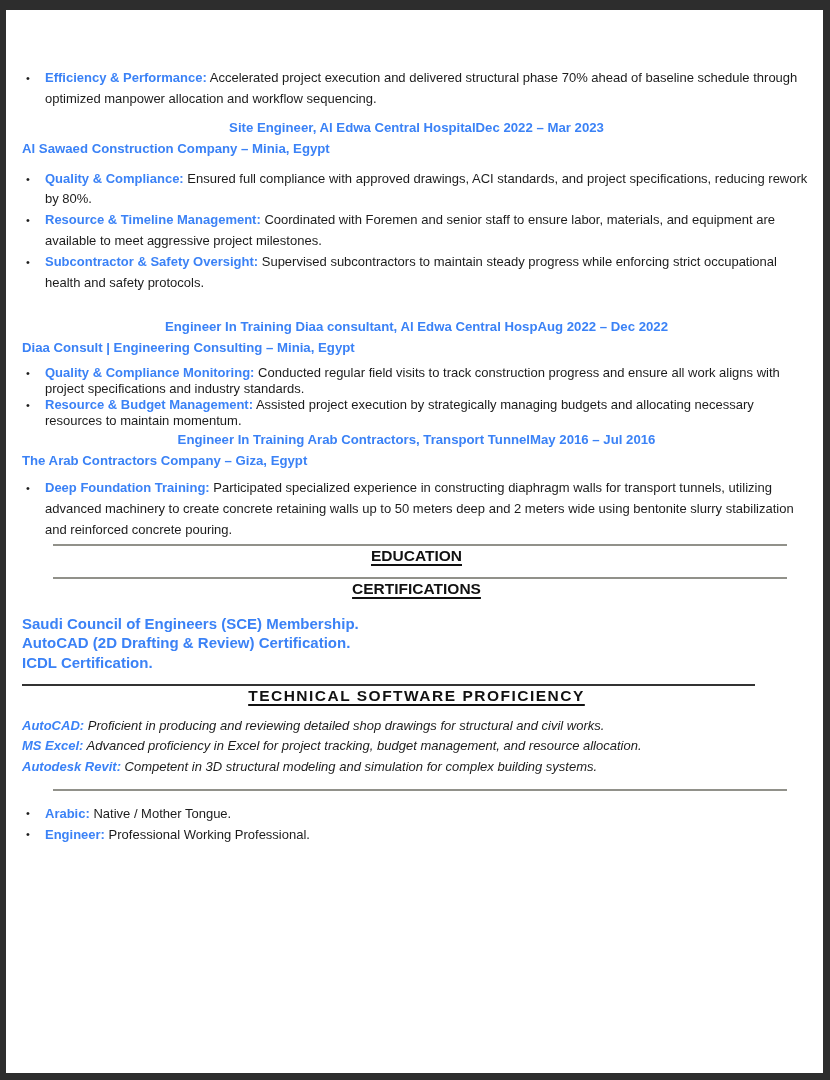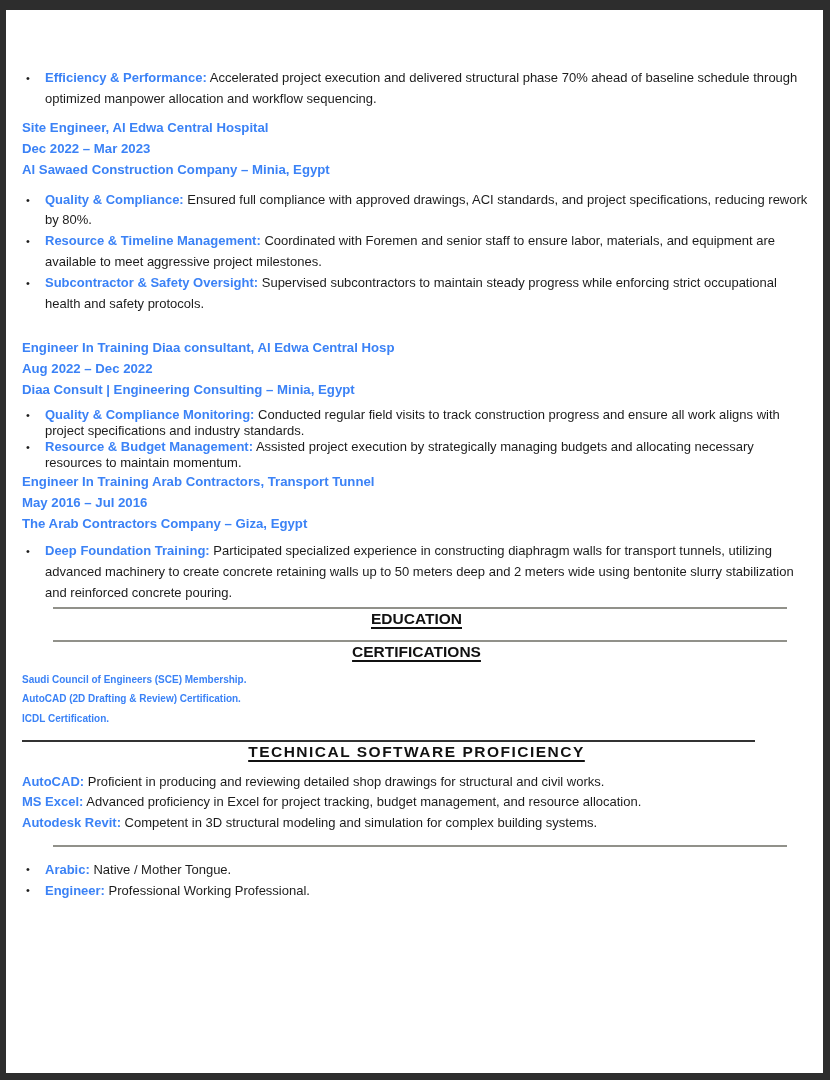--- a/index.html
+++ b/index.html
@@ -22,21 +22,21 @@
   .b { font-weight: bold; color: #3b82f6; }
   .list { font-size: 13px; }
   .lh-loose { line-height: 20.8px; }
   .lh-tight { line-height: 16px; }
   .bullet { position: relative; padding-left: 23px; }
   .dot {
     position: absolute; left: 4px; top: 0;
     font-size: 11px;
   }
   .job-head { font-size: 13.2px; line-height: 21px; }
-  .row { display: flex; justify-content: center; flex-direction: column; }
+  .row { display: flex; justify-content: center; }
   .job1-head { margin-top: 7px; }
   .job1-bullets { margin-top: 10px; }
   .job2-head { margin-top: 23px; }
   .job2-bullets { margin-top: 7px; }
   .job3-head { }
   .job3-bullets { margin-top: 7px; }
   hr.rule-light {
     border: 0; border-top: 2px solid #91918a;
     margin: 3px 24px 0 31px;
   }
@@ -52,22 +52,22 @@
     font-size: 15.5px;
     font-weight: bold;
     color: #111;
     line-height: 19px;
     text-decoration: underline;
     text-decoration-thickness: 1.5px;
     text-underline-offset: 3px;
   }
   h2.sec-spaced { letter-spacing: 1.5px; }
   .degree-line { margin-top: 12px; font-size: 13px; line-height: 15px; }
-  .cert-list { margin-top: 9px; font-size: 10px; line-height: 19.7px; }
-  .tech-list { margin-top: 11px; font-size: 13px; line-height: 20.5px; }
+  .cert-list { margin-top: 16px; font-size: 15px; line-height: 19.7px; }
+  .tech-list { margin-top: 11px; font-size: 13px; line-height: 20.5px; font-style: italic; }
   .lang-list { margin-top: 12px; font-size: 13px; line-height: 21px; }
 </style>
 </head>
 <body>
 
 <div class="paper">
 
   <div class="list lh-loose">
     <div class="bullet">
       <span class="dot">•</span>

